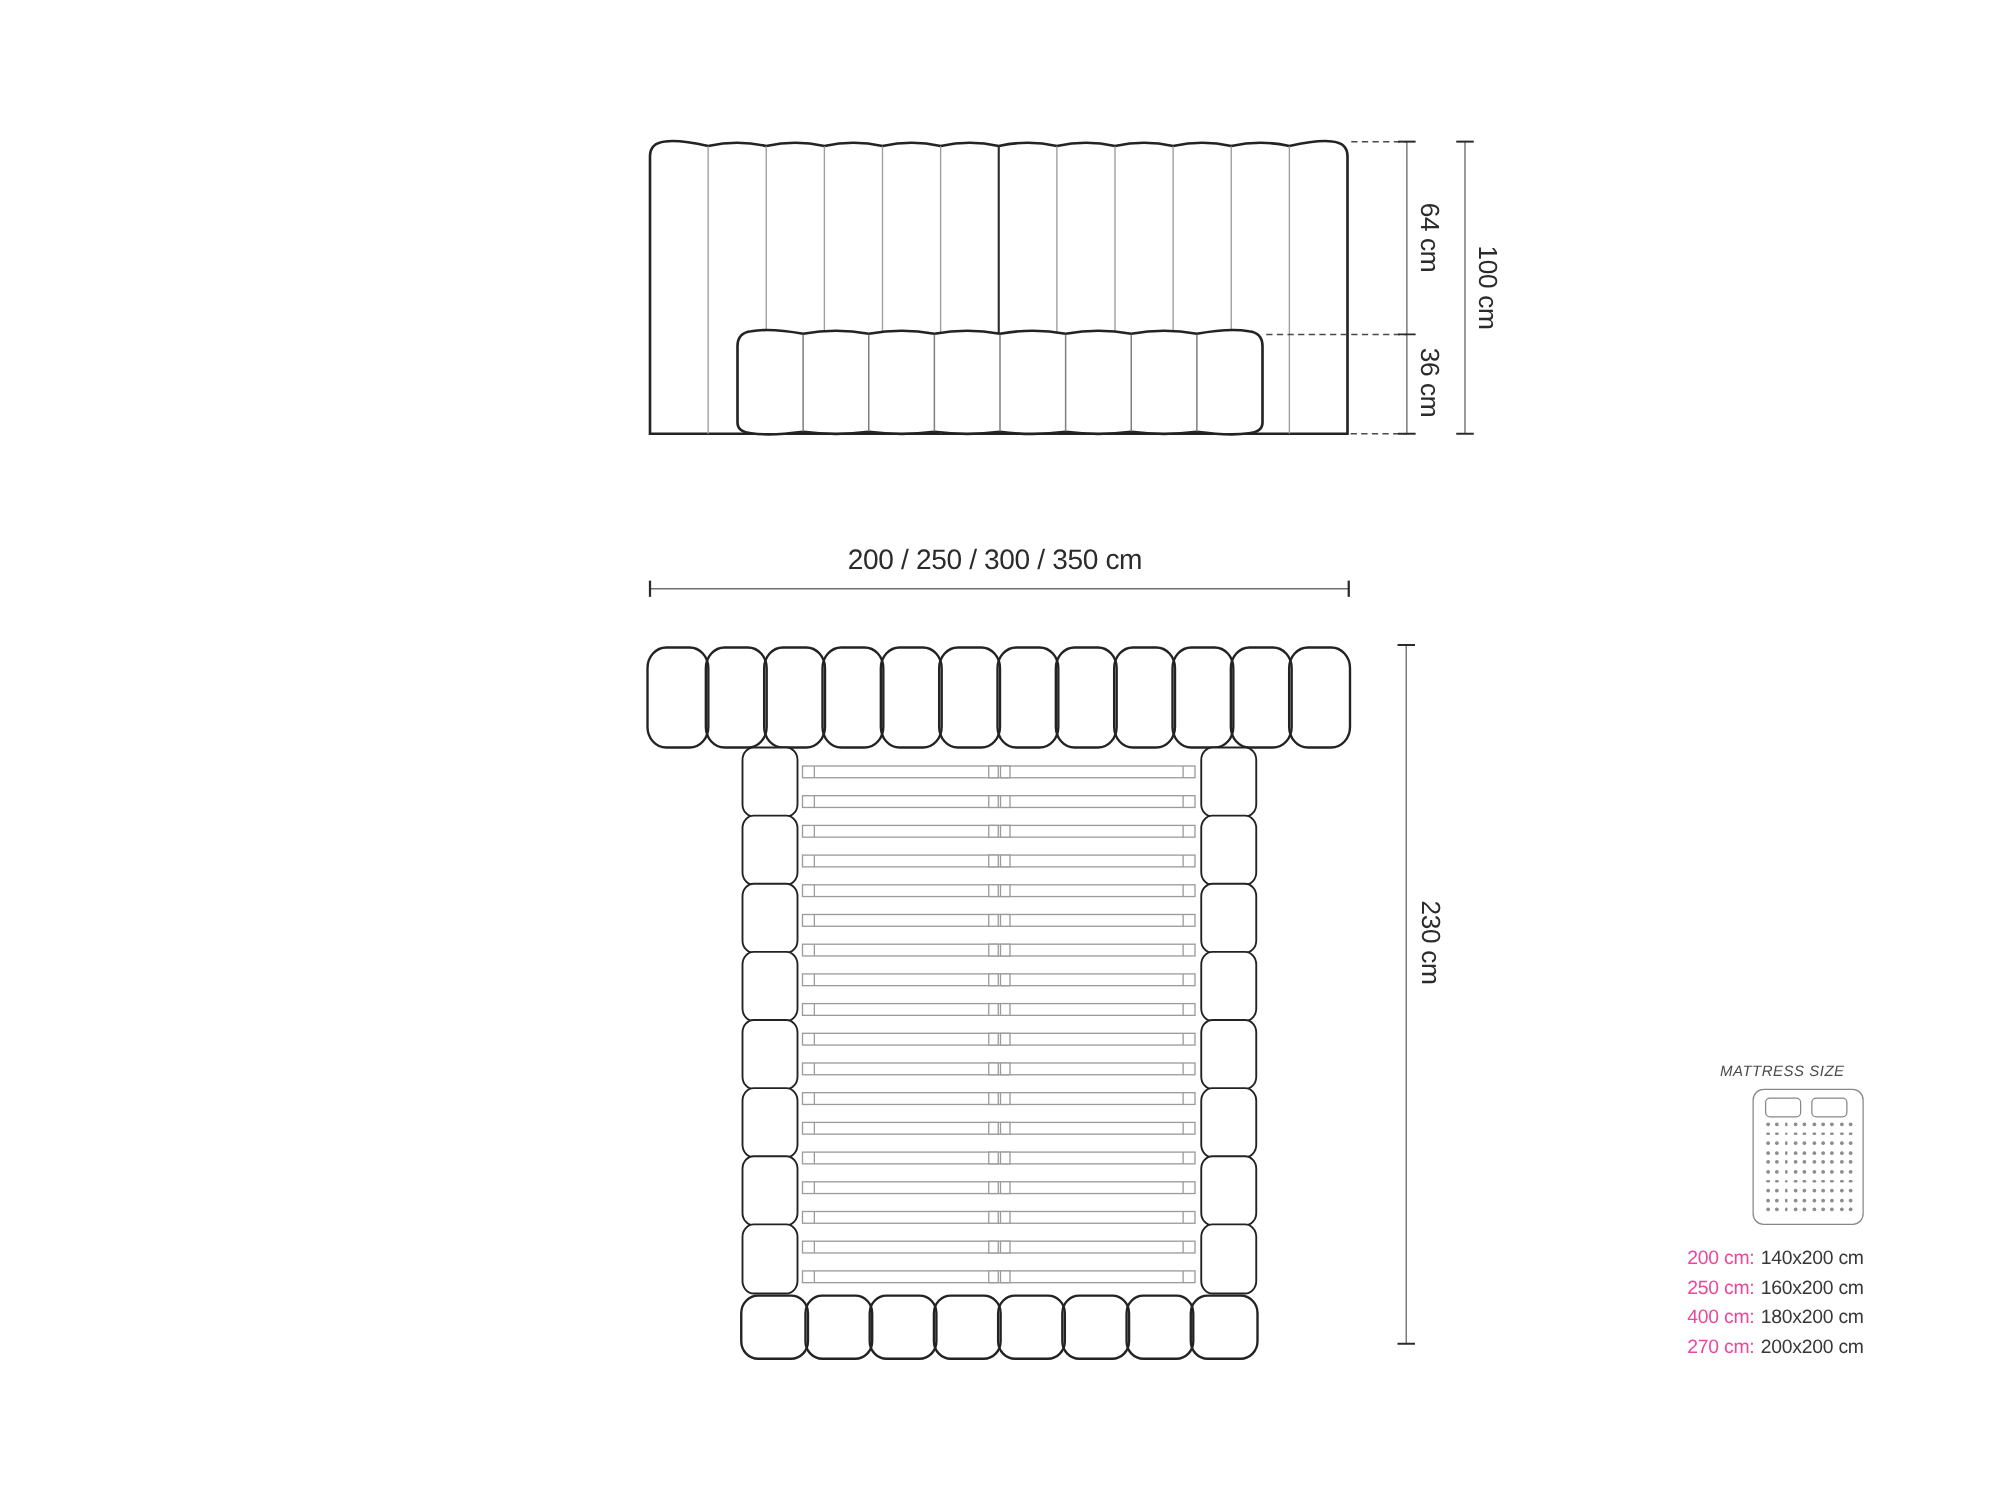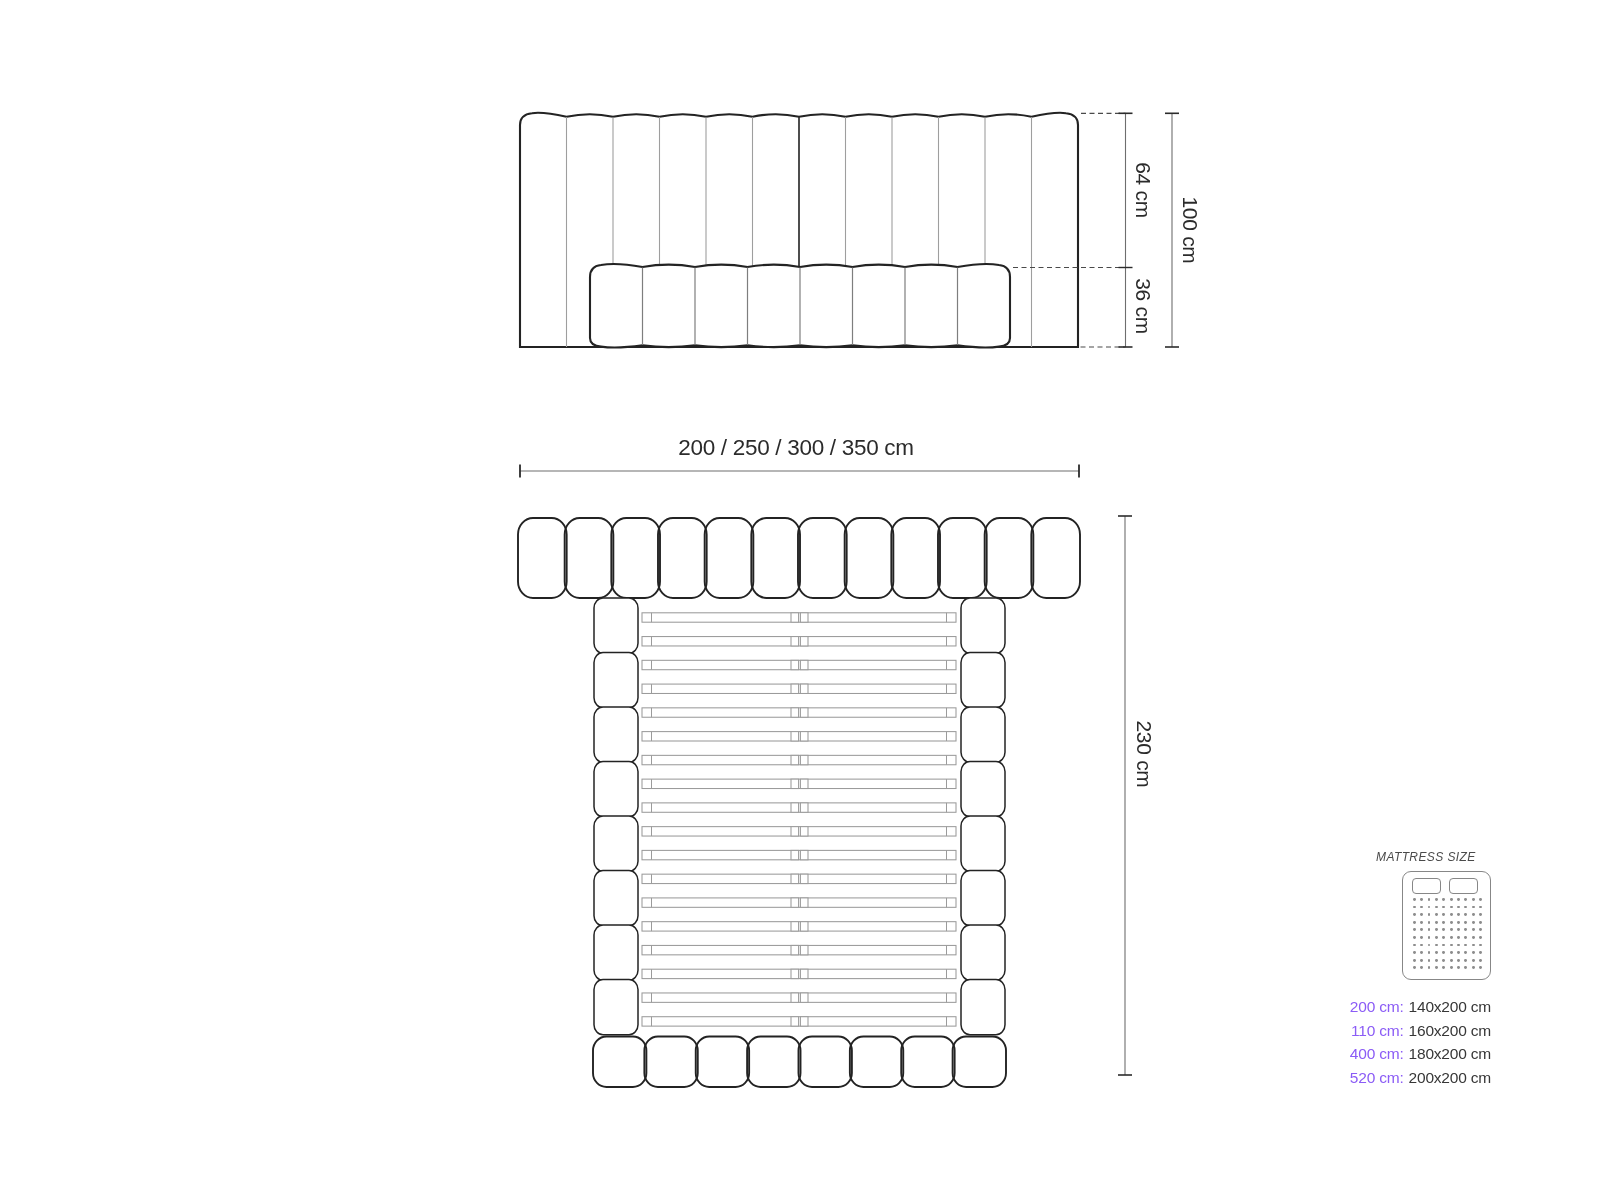--- a/index.html
+++ b/index.html
@@ -30,21 +30,21 @@
     border:1.4px solid #878787;border-radius:4px;box-sizing:border-box;
   }
   .pillow.left{left:9px;}
   .pillow.right{left:46px;}
   .dot-grid{position:absolute;left:10px;top:26px;width:70px;height:78px;}
   .m-dot{position:absolute;width:2.8px;height:2.8px;border-radius:50%;background:#8d8d8d;}
   .size-list{
     position:absolute;left:1310px;top:995px;width:181px;text-align:right;
   }
   .size-row{height:23.7px;line-height:23.7px;font-size:15.5px;letter-spacing:-0.2px;white-space:nowrap;}
-  .sz-label{color:#8b5cf6;}
+  .sz-label{color:#ec4899;}
   .sz-value{color:#373737;margin-left:5px;}
 </style>
 </head>
 <body>
 
 <svg id="diagram" viewBox="0 0 1600 1200" xmlns="http://www.w3.org/2000/svg">
 
   <g id="g-front">
       <path d="M 520,347 L 520,125 Q 520,114.5 532,113.2 Q 543.25,111.6 566.5,116.8 Q 589.75,111.6 613,116.8 Q 636.25,111.6 659.5,116.8 Q 682.75,111.6 706,116.8 Q 729.25,111.6 752.5,116.8 Q 775.75,111.6 799,116.8 Q 822.25,111.6 845.5,116.8 Q 868.75,111.6 892,116.8 Q 915.25,111.6 938.5,116.8 Q 961.75,111.6 985,116.8 Q 1008.25,111.6 1031.5,116.8 Q 1054.75,111.6 1066,113.2 Q 1078,114.5 1078,125 L 1078,347 Z" fill="#fff" stroke="#232323" stroke-width="2.1"></path>
       <line x1="566.5" y1="117" x2="566.5" y2="347" stroke="#9e9e9e" stroke-width="1.1"></line>
@@ -353,16 +353,16 @@
       <div class="m-dot" style="left: 36.75px; top: 68.4px;"></div>
       <div class="m-dot" style="left: 44.1px; top: 68.4px;"></div>
       <div class="m-dot" style="left: 51.45px; top: 68.4px;"></div>
       <div class="m-dot" style="left: 58.8px; top: 68.4px;"></div>
       <div class="m-dot" style="left: 66.15px; top: 68.4px;"></div>
     </div>
 </div>
 
 <div class="size-list" id="size-list">
     <div class="size-row"><span class="sz-label">200 cm:</span><span class="sz-value">140x200 cm</span></div>
-    <div class="size-row"><span class="sz-label">110 cm:</span><span class="sz-value">160x200 cm</span></div>
+    <div class="size-row"><span class="sz-label">250 cm:</span><span class="sz-value">160x200 cm</span></div>
     <div class="size-row"><span class="sz-label">400 cm:</span><span class="sz-value">180x200 cm</span></div>
-    <div class="size-row"><span class="sz-label">520 cm:</span><span class="sz-value">200x200 cm</span></div>
+    <div class="size-row"><span class="sz-label">270 cm:</span><span class="sz-value">200x200 cm</span></div>
   </div>
 
 </body></html>

